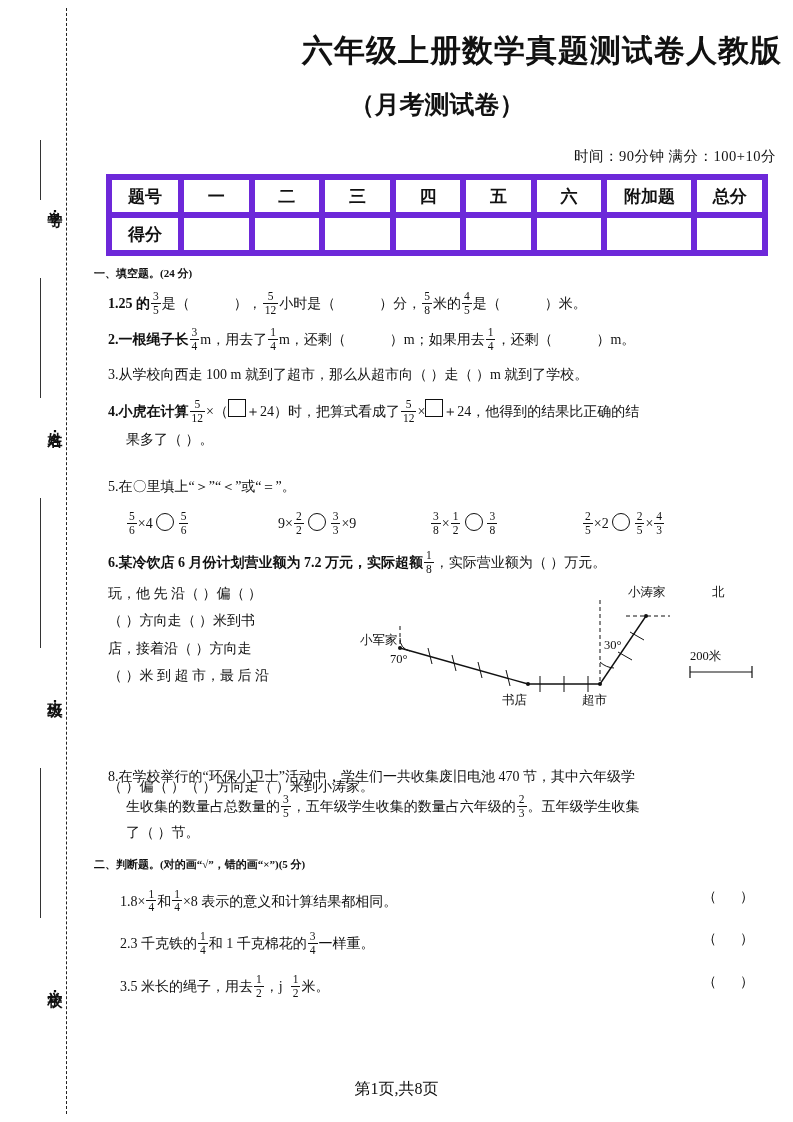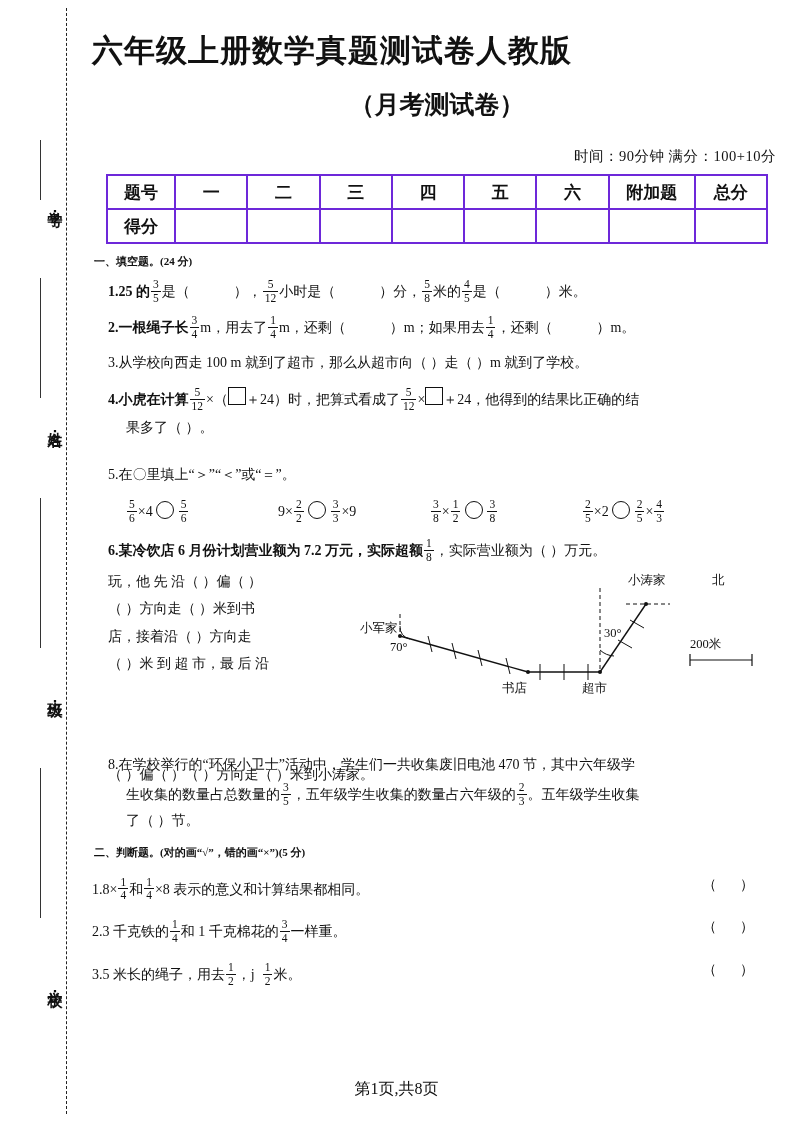--- a/index.html
+++ b/index.html
@@ -33,21 +33,21 @@
     text-orientation:upright;
     white-space:nowrap;
   }
   .side-rule {
     position:absolute; left:22px; width:0; border-left:1px solid #333;
   }
 
   .content { position:absolute; left:92px; top:0; width:690px; }
 
   .title1 {
-    text-align:left;
+    text-align:right;
     font-size:31px;
     font-weight:bold;
     letter-spacing:1px;
     margin-top:30px;
   }
   .title2 {
     text-align:center;
     font-size:25px;
     font-weight:bold;
     margin-top:16px;
@@ -61,21 +61,21 @@
   }
 
   table.score {
     border-collapse:collapse;
     margin-top:8px;
     margin-left:14px;
     width:662px;
     table-layout:fixed;
   }
   table.score td {
-    border:2px solid #6d28d9;
+    border:6px solid #6d28d9;
     height:30px;
     text-align:center;
     vertical-align:middle;
     font-size:17px;
     font-weight:bold;
     margin-top:48px;
   }
   table.score td.lbl { width:64px; }
   table.score td.wide { width:82px; }
 
@@ -134,21 +134,21 @@
   .fig-wrap { position:relative; height:168px; margin-top:4px; }
   .fig-text {
     position:absolute; left:16px; top:0; width:250px;
     font-size:14px; line-height:1.95;
   }
   .fig-svg { position:absolute; left:268px; top:-4px; }
 
   .tf-line {
     font-size:14px;
     margin-top:16px;
-    margin-left:0;
+    margin-left:28px;
     position:relative;
   }
   .tf-paren {
     position:absolute; right:18px; top:0;
     letter-spacing:10px;
     font-size:14px;
   }
   .footer {
     position:absolute; left:0; right:0; bottom:22px;
     text-align:center;

